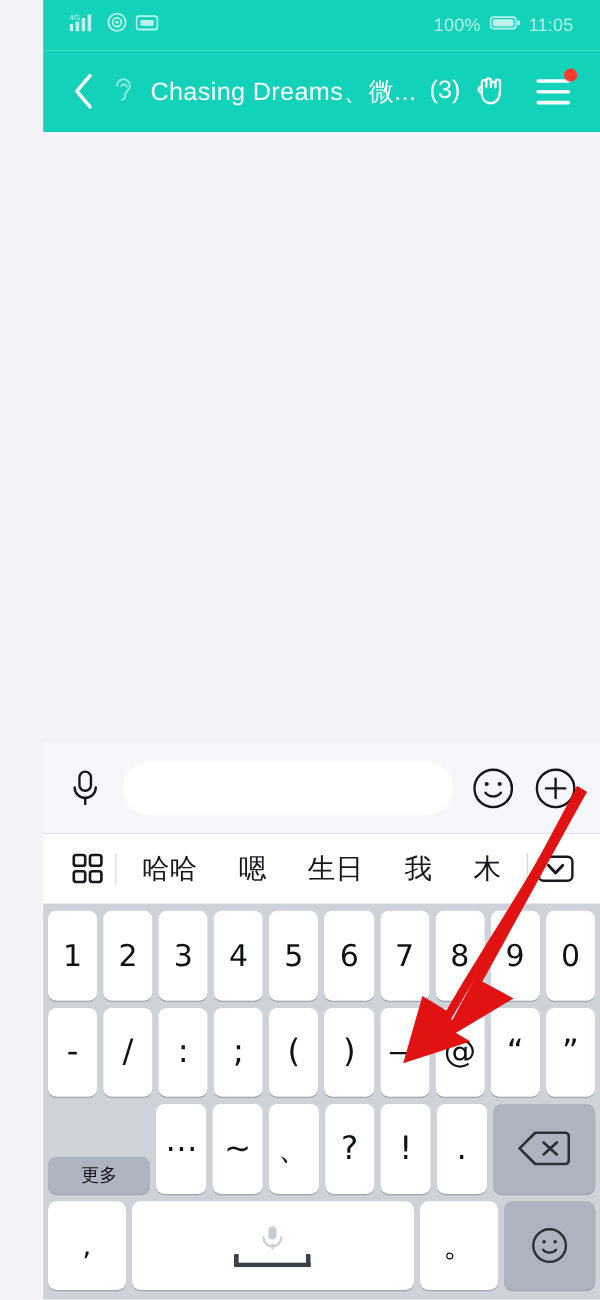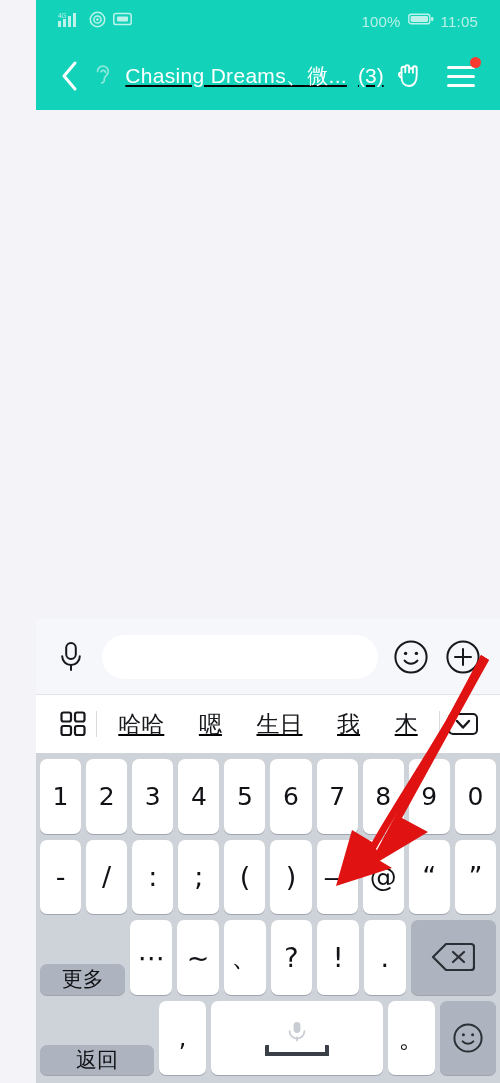--- a/index.html
+++ b/index.html
@@ -38,21 +38,21 @@
     padding: 0 18px 0 14px;
     position: relative;
   }
   .back-btn {
     width: 40px; height: 44px;
     display: flex; align-items: center; justify-content: center;
   }
   .title-center {
     flex: 1 1 auto;
     display: flex; align-items: center; justify-content: center;
-    gap: 11px; min-width: 0; text-decoration: underline;
+    gap: 11px; min-width: 0;
   }
   .title-text {
     color: #ffffff;
     font-size: 21px;
     font-weight: 500;
     letter-spacing: .3px;
     white-space: nowrap;
   }
   .title-count {
     color: #ffffff;
@@ -108,21 +108,20 @@
     display: flex; align-items: center;
     padding: 0 14px;
   }
   .cand-grid { width: 46px; display: flex; align-items: center; justify-content: center; }
   .cand-sep { width: 1px; height: 26px; background: #d8dade; flex: 0 0 1px; }
   .cand-words {
     flex: 1 1 auto;
     display: flex; align-items: center;
     justify-content: space-around;
     padding: 0 4px;
-    text-decoration: underline;
   }
   .cand-word {
     font-size: 23px; color: #16181c;
     font-family: "DejaVu Sans", sans-serif;
     white-space: nowrap;
   }
   .cand-down { width: 46px; display: flex; align-items: center; justify-content: center; }
 
   
   .keyboard {
@@ -142,21 +141,21 @@
     font-size: 25px;
     color: #111216;
     font-family: "DejaVu Sans", sans-serif;
     user-select: none;
     min-width: 0;
   }
   .key.dark {
     background: #aeb4bf;
     box-shadow: 0 1px 0 rgba(120,126,138,.55);
   }
-  .key.fn { font-size: 21px; margin-top: 44px; }
+  .key.fn { font-size: 15px; margin-top: 44px; }
   .key.sym { font-size: 27px; }
   .key.wide2 { flex: 2.05 1 0; }
   .key.space { flex: 3.1 1 0; flex-direction: column; gap: 3px; }
   .key.narrow { flex: .85 1 0; }
   .key.comma { font-size: 24px; }
 
   .spacemark {
     width: 64px; height: 11px;
     border-left: 4px solid #3b4048;
     border-right: 4px solid #3b4048;
@@ -338,21 +337,20 @@
       <div class="key dark wide2">
         <svg width="44" height="32" viewBox="0 0 44 32">
           <path d="M15 3h25a3 3 0 0 1 3 3v20a3 3 0 0 1-3 3H15L2 16z" fill="none" stroke="#2b2f36" stroke-width="2.2" stroke-linejoin="round"></path>
           <line x1="22" y1="11" x2="33" y2="21" stroke="#2b2f36" stroke-width="2.2" stroke-linecap="round"></line>
           <line x1="33" y1="11" x2="22" y2="21" stroke="#2b2f36" stroke-width="2.2" stroke-linecap="round"></line>
         </svg>
       </div>
     </div>
 
     <div class="krow">
-      <div class="key dark fn wide2">返回</div>
       <div class="key comma narrow">,</div>
       <div class="key space">
         <svg width="22" height="22" viewBox="0 0 22 22">
           <rect x="7.6" y="2" width="6.8" height="11" rx="3.4" fill="#c8ccd3"></rect>
           <path d="M3.6 11.2a7.4 7.4 0 0 0 14.8 0" fill="none" stroke="#c8ccd3" stroke-width="1.8" stroke-linecap="round"></path>
           <line x1="11" y1="17.4" x2="11" y2="20.4" stroke="#c8ccd3" stroke-width="1.8" stroke-linecap="round"></line>
         </svg>
         <span class="spacemark"></span>
       </div>
       <div class="key sym narrow">。</div>

